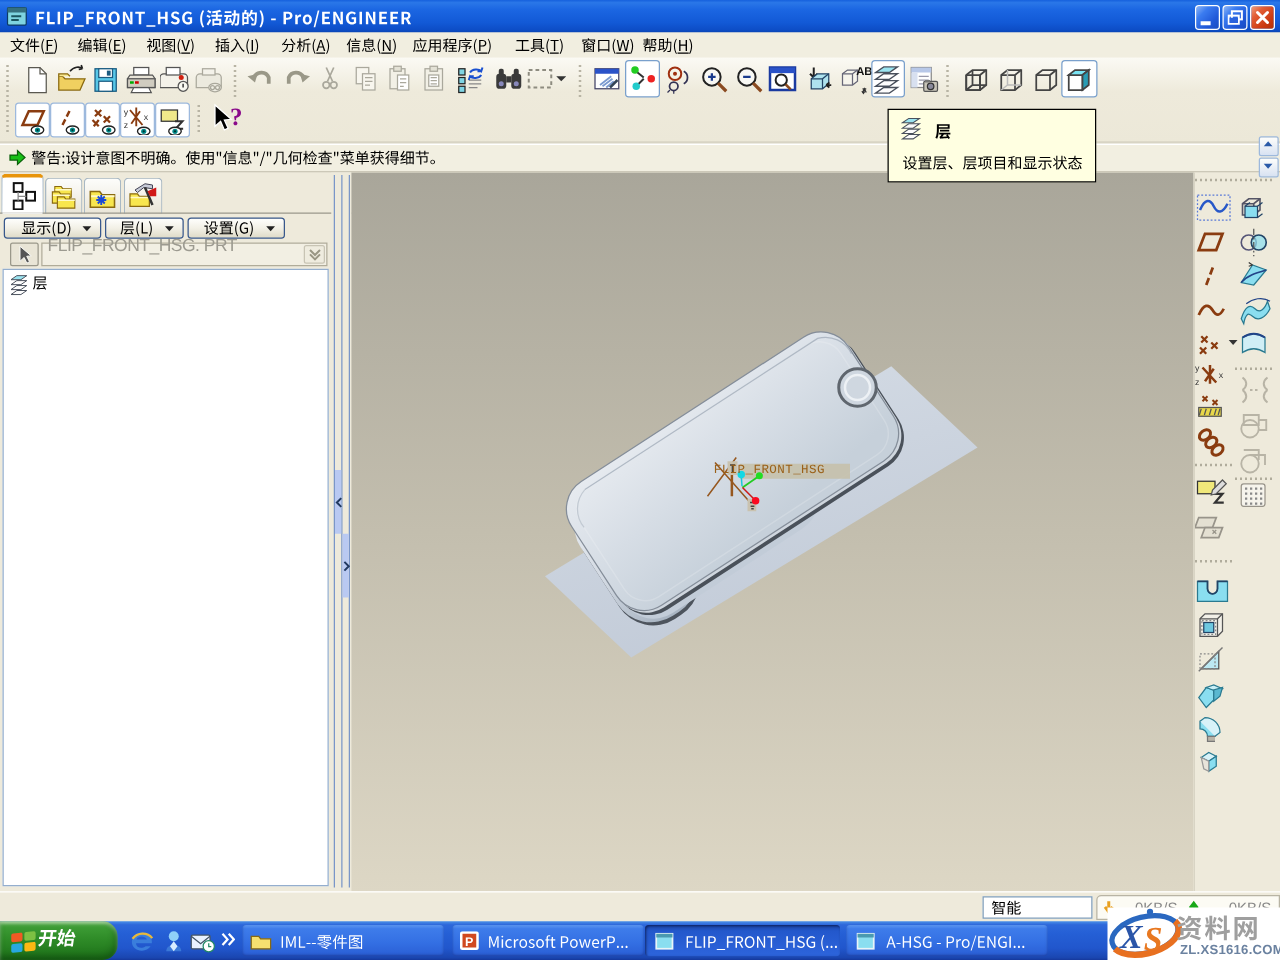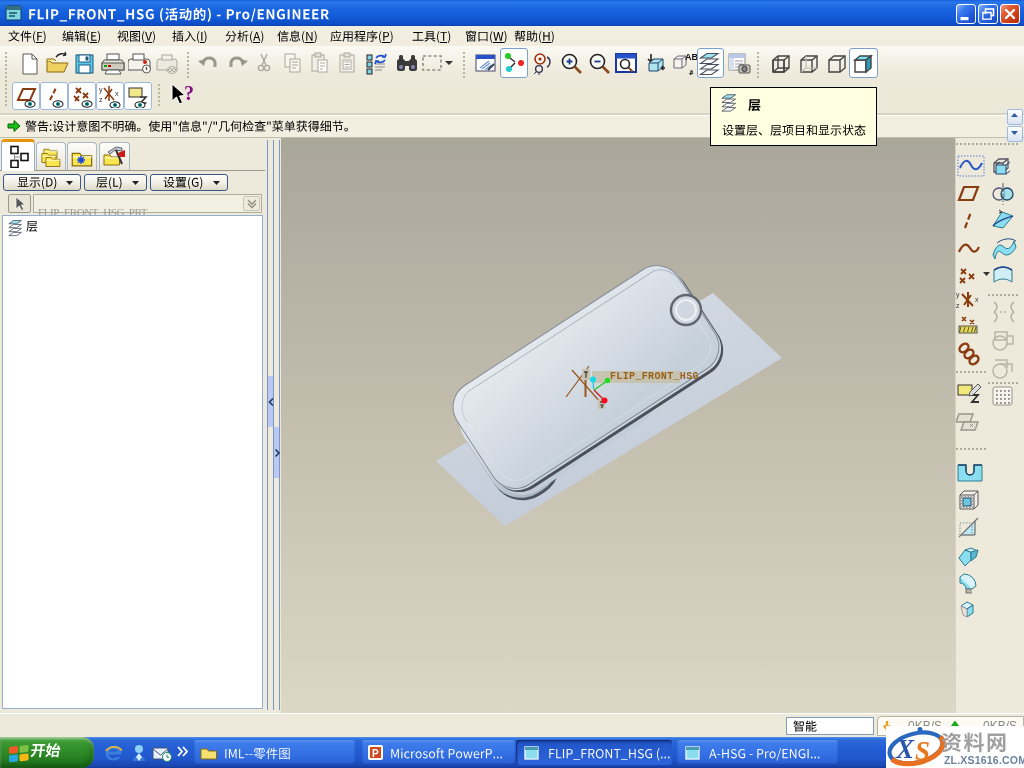--- a/index.html
+++ b/index.html
@@ -384,21 +384,21 @@
     <path transform="translate(2,12.7)" fill="#000" d="M1.5 -9.3C2.1 -8.7 2.9 -7.9 3.3 -7.4L3.9 -8.1C3.5 -8.6 2.7 -9.3 2.1 -9.9ZM0.5 -6.3V-5.4H2.2V-1.1C2.2 -0.6 1.8 -0.2 1.6 -0C1.8 0.1 2 0.5 2.1 0.7C2.3 0.5 2.6 0.2 4.7 -1.3C4.6 -1.5 4.5 -1.9 4.4 -2.1L3.1 -1.1V-6.3ZM5.9 -9.6V-8.3C5.9 -7.4 5.6 -6.4 4 -5.7C4.2 -5.6 4.5 -5.2 4.6 -5C6.4 -5.9 6.7 -7.2 6.7 -8.3V-8.8H8.9V-6.9C8.9 -6 9 -5.6 9.9 -5.6C10 -5.6 10.6 -5.6 10.8 -5.6C11 -5.6 11.3 -5.6 11.4 -5.7C11.4 -5.9 11.4 -6.2 11.3 -6.5C11.2 -6.4 10.9 -6.4 10.8 -6.4C10.6 -6.4 10.1 -6.4 9.9 -6.4C9.7 -6.4 9.7 -6.5 9.7 -6.9V-9.6ZM9.7 -3.9C9.2 -3 8.6 -2.2 7.8 -1.5C7 -2.2 6.3 -3 5.9 -3.9ZM4.6 -4.8V-3.9H5.2L5.1 -3.9C5.5 -2.8 6.2 -1.8 7.1 -1C6.2 -0.5 5.1 -0.1 4.1 0.2C4.3 0.4 4.5 0.7 4.5 1C5.7 0.6 6.8 0.2 7.8 -0.5C8.7 0.2 9.8 0.7 11 1C11.1 0.7 11.4 0.4 11.6 0.2C10.4 -0 9.4 -0.5 8.5 -1C9.5 -1.9 10.3 -3.1 10.8 -4.6L10.3 -4.8L10.1 -4.8Z M19.8 -9H21.8V-7.9H19.8ZM17 -9H19V-7.9H17ZM14.3 -9H16.2V-7.9H14.3ZM14.3 -5.1V-0.1H12.7V0.6H23.3V-0.1H21.7V-5.1H17.9L18.1 -5.8H23.1V-6.5H18.2L18.4 -7.2H22.7V-9.6H13.4V-7.2H17.4L17.4 -6.5H12.8V-5.8H17.2L17.1 -5.1ZM15.1 -0.1V-0.8H20.8V-0.1ZM15.1 -3.3H20.8V-2.6H15.1ZM15.1 -3.8V-4.5H20.8V-3.8ZM15.1 -2.1H20.8V-1.4H15.1Z M26.9 2.4 27.5 2.1C26.5 0.3 26 -1.7 26 -3.7C26 -5.8 26.5 -7.8 27.5 -9.5L26.9 -9.8C25.8 -8 25.1 -6.1 25.1 -3.7C25.1 -1.4 25.8 0.6 26.9 2.4Z M32.7 0.2C33.9 0.2 34.9 -0.3 35.4 -0.9V-4.6H32.5V-3.6H34.4V-1.3C34.1 -1 33.5 -0.8 32.8 -0.8C30.9 -0.8 29.9 -2.2 29.9 -4.4C29.9 -6.6 31 -8 32.8 -8C33.7 -8 34.3 -7.6 34.7 -7.2L35.3 -7.9C34.8 -8.4 34 -9 32.8 -9C30.5 -9 28.8 -7.2 28.8 -4.4C28.8 -1.5 30.4 0.2 32.7 0.2Z M37.5 2.4C38.6 0.6 39.3 -1.4 39.3 -3.7C39.3 -6.1 38.6 -8 37.5 -9.8L36.8 -9.5C37.9 -7.8 38.4 -5.8 38.4 -3.7C38.4 -1.7 37.9 0.3 36.8 2.1Z"></path>
   </svg>
 <svg style="position:absolute;left:212px;top:180px;" width="10" height="8">
     <path d="M1 1 l3.5 4 3.5 -4 Z" fill="#222"></path>
   </svg>
 <div class="abs" style="left:8px;top:194px;width:23px;height:19px;background:#e9e5d6;border:1px solid #9a988a;border-radius:2px;box-sizing:border-box"></div>
 <svg style="position:absolute;left:13px;top:196px;" width="14" height="15">
     <path d="M3 1 L3 13 L6.3 10 L8.5 14.5 L10.6 13.4 L8.4 9 L12 8.7 Z" fill="#555" stroke="#f8f8f4" stroke-width="0.8"></path>
   </svg>
 <div class="abs" style="left:33px;top:194px;width:229px;height:19px;background:#f2efe3;border:1px solid #b0ac9a;box-sizing:border-box"></div>
-<span class="abs" style="left:38px;top:206px;font-family:Liberation Serif, serif;font-size:11px;color:#9c9a90;letter-spacing:-0.4px">FLIP_FRONT_HSG. PRT</span>
+<span class="abs" style="left:38px;top:188px;font-family:Liberation Sans, sans-serif;font-size:14px;color:#9c9a90;letter-spacing:-0.4px">FLIP_FRONT_HSG. PRT</span>
 <div class="abs" style="left:243px;top:196px;width:17px;height:15px;background:#efecdf;border:1px solid #c8c4b4;border-radius:2px;box-sizing:border-box"></div>
 <svg style="position:absolute;left:246px;top:199px;" width="12" height="10">
     <path d="M2 1 l4 4 4 -4 M2 4.5 l4 4 4 -4" fill="none" stroke="#999684" stroke-width="1.6"></path>
   </svg>
 <div class="abs" style="left:2px;top:215px;width:261px;height:494px;background:#fff;border:1px solid #94aece;box-sizing:border-box"></div>
 <svg style="position:absolute;left:7px;top:218px;" width="19" height="19">
     <g transform="scale(0.72)">
       <path d="M2.5 8 l6.5 -4.5 11 0 -6.5 4.5 Z" fill="#9be4f0" stroke="#49505c" stroke-width="1.1"></path>
       <path d="M2.5 13.5 l6.5 -4.5 11 0 -6.5 4.5 Z" fill="#fdfdfd" stroke="#49505c" stroke-width="1.1"></path>
       <path d="M2.5 19 l6.5 -4.5 11 0 -6.5 4.5 Z" fill="#fdfdfd" stroke="#49505c" stroke-width="1.1"></path>
@@ -465,21 +465,21 @@
 <rect x="317" y="261" width="7" height="10" fill="#c9c2af"></rect>
 <path d="M303 234 h4 m-2 0 v6 M319 264 h4 m-3.5 3 h3 m-2.5 2 h2" stroke="#444" stroke-width="1.3" fill="none"></path>
 <rect x="311" y="233" width="88" height="12" fill="#c6bfa8" opacity="0.85"></rect>
 <path d="M312,242 L312.6,251" stroke="#18c8dc" stroke-width="1.2"></path>
 <path d="M313,252 L326,243" stroke="#22cc22" stroke-width="1.4"></path>
 <circle cx="326.5" cy="242.5" r="2.8" fill="#22dd22"></circle>
 <path d="M313,252 L323,262" stroke="#cc1818" stroke-width="1.2"></path>
 <circle cx="323.5" cy="262.5" r="3" fill="#fa0a20"></circle>
 <circle cx="312" cy="241.5" r="3" fill="#14d8e4"></circle>
 </svg>
-<span class="abs" style="left:610px;top:371px;font-family:'Liberation Mono',monospace;font-size:10px;font-weight:bold;color:#9a6018;letter-spacing:0.35px">FLIP_FRONT_HSG</span>
+<span class="abs" style="left:571px;top:371px;font-family:'Liberation Mono',monospace;font-size:10px;font-weight:normal;color:#9a6018;letter-spacing:0.35px">FLIP_FRONT_HSG</span>
 <div class="abs" style="left:955px;top:138px;width:69px;height:575px;background:#eeeadb;border-left:1px solid #d8d4c4;box-sizing:border-box"></div>
 <div class="abs" style="left:956px;top:143px;width:30px;height:2px;background-image:repeating-linear-gradient(90deg,#b0ac9c 0 2px,transparent 2px 4px)"></div>
 <div class="abs" style="left:988px;top:143px;width:30px;height:2px;background-image:repeating-linear-gradient(90deg,#b0ac9c 0 2px,transparent 2px 4px)"></div>
 <svg style="position:absolute;left:956px;top:154px;" width="30" height="24">
     <rect x="2" y="2" width="26" height="20" fill="none" stroke="#5a7ad8" stroke-dasharray="1.5 1.5"></rect>
     <path d="M4 14 C8 5 12 5 15 11 C18 17 22 17 26 9" fill="none" stroke="#2858c8" stroke-width="2"></path>
   </svg>
 <svg style="position:absolute;left:956px;top:181px;" width="26" height="24">
     <path d="M3 19 L8 6 L22 6 L17 19 Z" fill="none" stroke="#8a3c10" stroke-width="2.2"></path>
   </svg>

